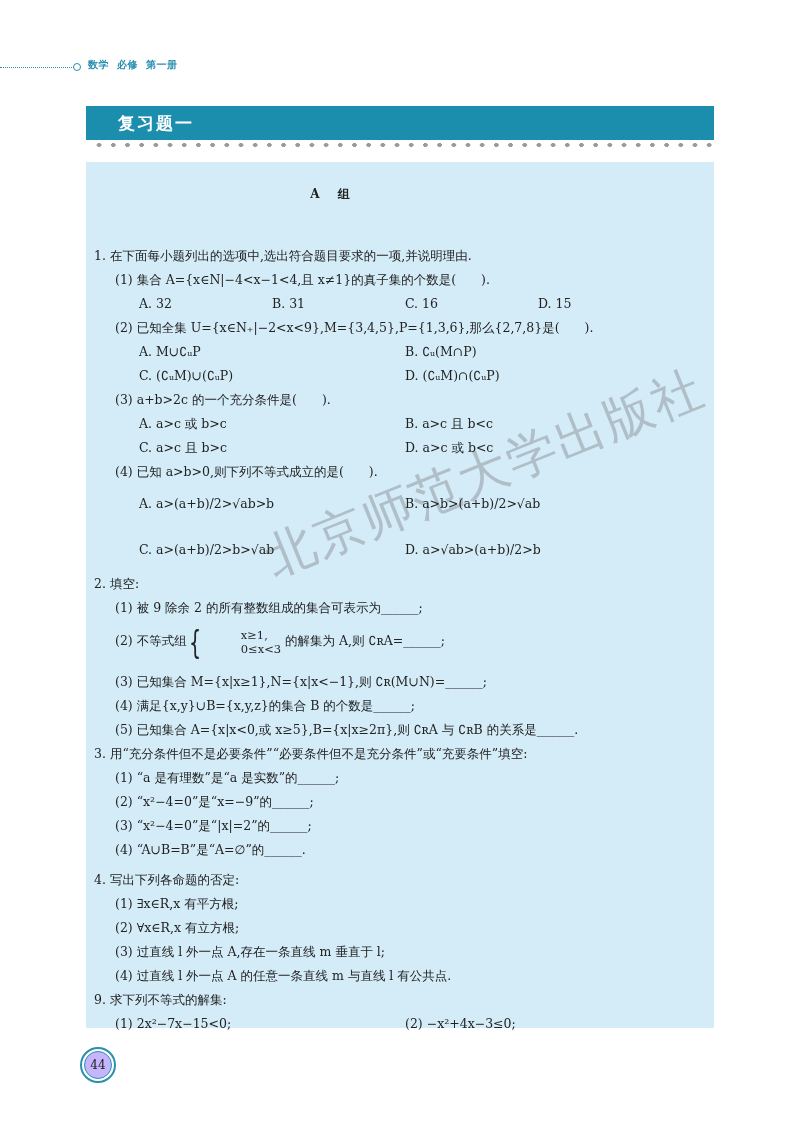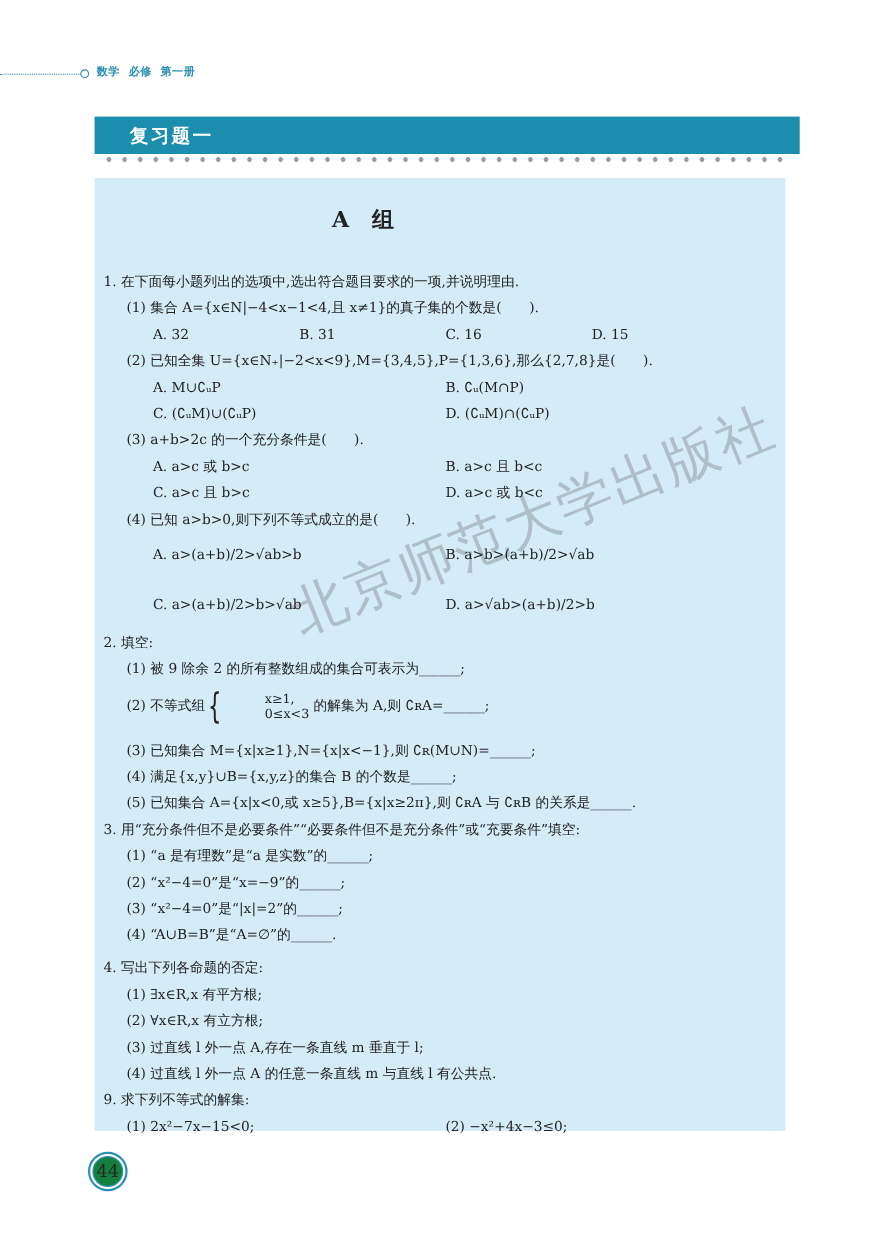--- a/index.html
+++ b/index.html
@@ -7,43 +7,43 @@
     width:801px; height:1130px; position:relative; overflow:hidden;
     background:#ffffff;
     font-family:"DejaVu Serif","Liberation Serif",serif;
     color:#222;
   }
   .runhead { position:absolute; top:58px; left:0; height:20px; width:300px; }
   .runhead .dots { position:absolute; left:0; top:9px; width:74px; border-top:1px dotted #2a8fb0; }
   .runhead .ring { position:absolute; left:73px; top:5px; width:6px; height:6px; border:1.5px solid #2a8fb0; border-radius:50%; background:#fff; }
   .runhead .title { position:absolute; left:88px; top:0; font-family:"DejaVu Sans","Liberation Sans",sans-serif; font-weight:bold; font-size:10px; color:#2a8fb0; letter-spacing:0.5px; word-spacing:4px; }
 
-  .sec-bar { position:absolute; left:86px; top:106px; width:628px; height:34px; background:#1b8eae;padding-left:13px; }
+  .sec-bar { position:absolute; left:86px; top:106px; width:628px; height:34px; background:#1b8eae; }
   .sec-bar .t { position:absolute; left:32px; top:6px; font-family:"DejaVu Sans","Liberation Sans",sans-serif; font-weight:bold; font-size:17px; color:#fff; letter-spacing:2px; }
   .dotrow { position:absolute; left:92px; top:140px; width:620px; height:10px;
     background-image: radial-gradient(circle, #9a9a9a 2px, transparent 2.4px);
     background-size:14.2px 10px; background-repeat:repeat-x; background-position:0 0; }
 
   .box { position:absolute; left:86px; top:162px; width:628px; height:866px; background:#d4ecf8; }
   .watermark { position:absolute; left:255px; top:530px; font-family:"DejaVu Serif","Liberation Serif",serif; font-size:50px; color:rgba(110,110,110,0.35); transform:rotate(-22deg); transform-origin:left top; white-space:nowrap; letter-spacing:2px; pointer-events:none; }
 
-  .group { position:absolute; top:186px; left:0; width:660px; text-align:center; font-size:20px; font-weight:bold; word-spacing:14px; }
+  .group { position:absolute; top:186px; left:0; width:660px; text-align:center; font-size:12px; font-weight:bold; word-spacing:14px; }
 
   .ln { position:absolute; font-size:12.5px; white-space:nowrap; line-height:16px;margin-top:20px; }
   .q  { left:94px; }
   .s  { left:115px; }
   .o1 { left:139px; }
   .o2 { left:405px; }
 
   .sys { display:inline-block; vertical-align:middle; position:relative; padding-left:10px; margin-right:4px; }
   .sys .brace { position:absolute; left:-2px; top:-3px; font-size:32px; line-height:34px; font-family:"DejaVu Sans",sans-serif; transform:scaleX(0.6); }
   .sys .r { display:block; font-size:11.5px; line-height:14px;padding-left:44px; }
 
   .pageno { position:absolute; left:80px; top:1047px; width:36px; height:36px; border:2px solid #2a8fb0; border-radius:50%; box-sizing:border-box; }
-  .pageno .inner { position:absolute; left:2px; top:2px; width:28px; height:28px; border:1px solid #2a8fb0; border-radius:50%; box-sizing:border-box; background:#15803d; text-align:center; line-height:26px; font-size:16px; color:#222; }
+  .pageno .inner { position:absolute; left:2px; top:2px; width:28px; height:28px; border:1px solid #2a8fb0; border-radius:50%; box-sizing:border-box; background:#c4b5fd; text-align:center; line-height:26px; font-size:12px; color:#222; }
 </style>
 </head>
 <body>
 
 <div class="runhead">
   <div class="dots"></div>
   <div class="ring"></div>
   <div class="title">数学 必修 第一册</div>
 </div>
 

